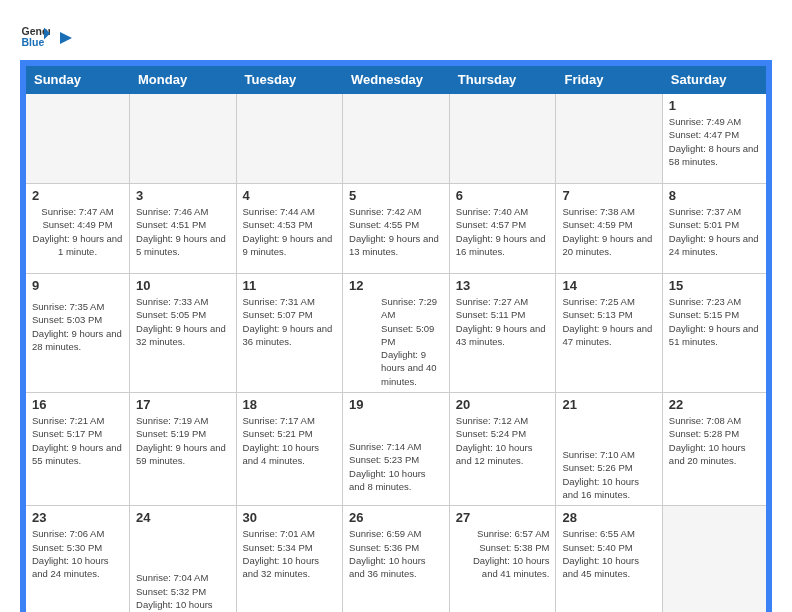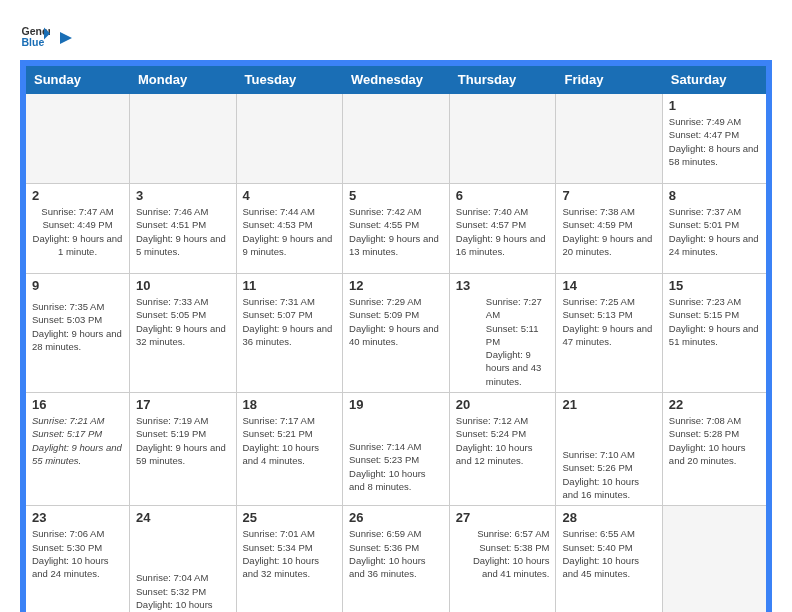--- a/index.html
+++ b/index.html
@@ -201,47 +201,47 @@
 Daylight: 9 hours and 32 minutes.</div>
         </td>
         <td>
           <span class="day-number">11</span>
           <div class="day-info" style="white-space: pre-line;">Sunrise: 7:31 AM
 Sunset: 5:07 PM
 Daylight: 9 hours and 36 minutes.</div>
         </td>
         <td>
           <span class="day-number">12</span>
-          <div class="day-info" style="white-space: pre-line;">Sunrise: 7:29 AM
+          <div class="day-info" style="white-space: pre-line; margin-left: 32px;">Sunrise: 7:29 AM
 Sunset: 5:09 PM
 Daylight: 9 hours and 40 minutes.</div>
         </td>
         <td>
           <span class="day-number">13</span>
-          <div class="day-info" style="white-space: pre-line; margin-left: 30px;">Sunrise: 7:27 AM
+          <div class="day-info" style="white-space: pre-line;">Sunrise: 7:27 AM
 Sunset: 5:11 PM
 Daylight: 9 hours and 43 minutes.</div>
         </td>
         <td>
           <span class="day-number">14</span>
           <div class="day-info" style="white-space: pre-line;">Sunrise: 7:25 AM
 Sunset: 5:13 PM
 Daylight: 9 hours and 47 minutes.</div>
         </td>
         <td>
           <span class="day-number">15</span>
           <div class="day-info" style="white-space: pre-line;">Sunrise: 7:23 AM
 Sunset: 5:15 PM
 Daylight: 9 hours and 51 minutes.</div>
         </td>
       </tr>
       <tr>
         <td>
           <span class="day-number">16</span>
-          <div class="day-info" style="white-space: pre-line; font-style: italic;">Sunrise: 7:21 AM
+          <div class="day-info" style="white-space: pre-line;">Sunrise: 7:21 AM
 Sunset: 5:17 PM
 Daylight: 9 hours and 55 minutes.</div>
         </td>
         <td>
           <span class="day-number">17</span>
           <div class="day-info" style="white-space: pre-line;">Sunrise: 7:19 AM
 Sunset: 5:19 PM
 Daylight: 9 hours and 59 minutes.</div>
         </td>
         <td>
@@ -282,21 +282,21 @@
 Sunset: 5:30 PM
 Daylight: 10 hours and 24 minutes.</div>
         </td>
         <td>
           <span class="day-number">24</span>
           <div class="day-info" style="white-space: pre-line; margin-top: 46px;">Sunrise: 7:04 AM
 Sunset: 5:32 PM
 Daylight: 10 hours and 28 minutes.</div>
         </td>
         <td>
-          <span class="day-number">25</span>
+          <span class="day-number">30</span>
           <div class="day-info" style="white-space: pre-line;">Sunrise: 7:01 AM
 Sunset: 5:34 PM
 Daylight: 10 hours and 32 minutes.</div>
         </td>
         <td>
           <span class="day-number">26</span>
           <div class="day-info" style="white-space: pre-line;">Sunrise: 6:59 AM
 Sunset: 5:36 PM
 Daylight: 10 hours and 36 minutes.</div>
         </td>

